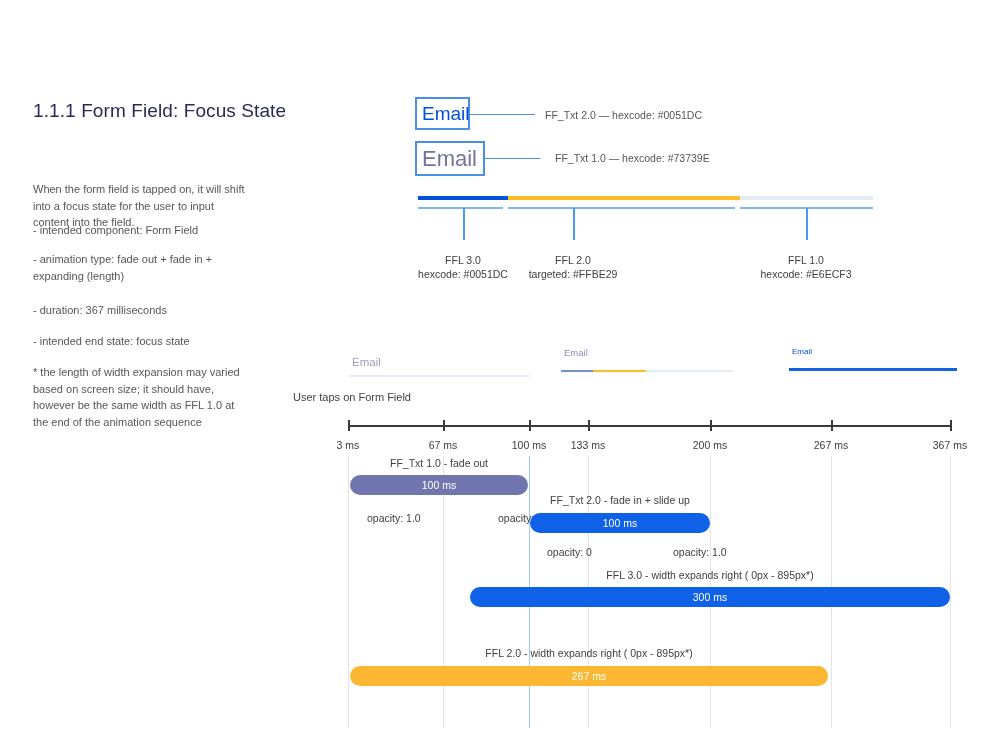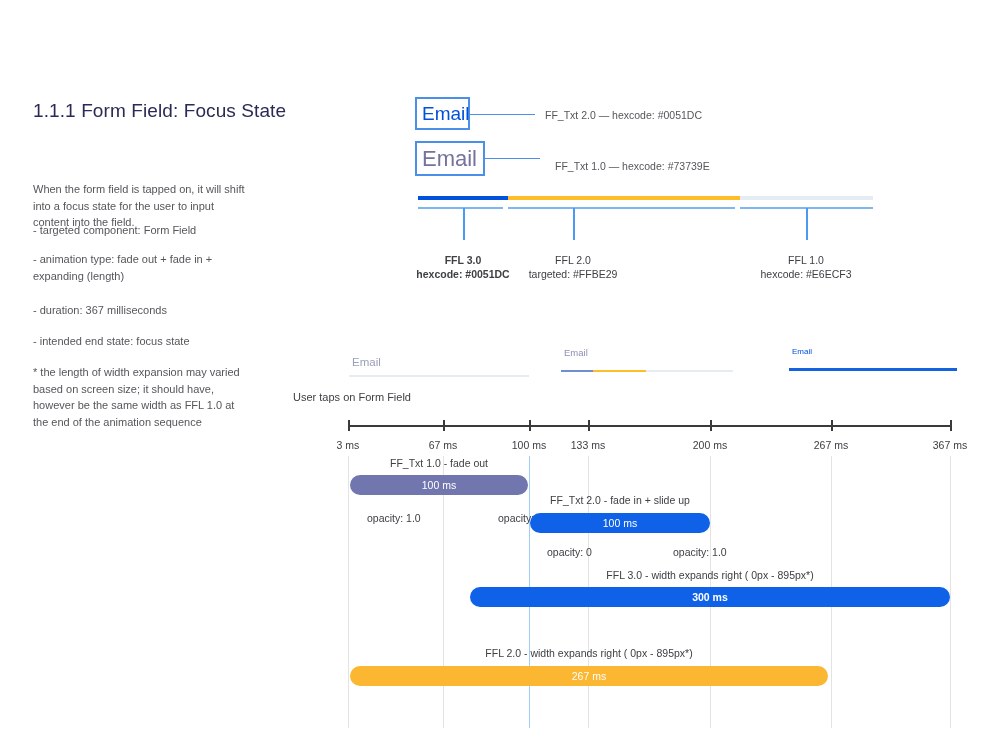--- a/index.html
+++ b/index.html
@@ -33,41 +33,41 @@
   }
   #email-box-2{left:415px;top:81px;width:55px;height:33px;}
   #email-box-1{left:415px;top:125px;width:70px;height:35px;}
   #email-text-2{font-size:19px;color:#0051DC;padding-left:5px;line-height:1;}
   #email-text-1{font-size:22px;color:#73739E;padding-left:5px;line-height:1;font-weight:300;}
   .leader{height:1px;background:#4a90e8;}
   #leader-2{left:470px;top:98px;width:65px;}
   #leader-1{left:485px;top:142px;width:55px;}
   .leader-label{font-size:10.5px;color:#55565a;white-space:nowrap;}
   #leader-label-2{left:545px;top:93px;}
-  #leader-label-1{left:555px;top:136px;margin-top:8px;}
+  #leader-label-1{left:555px;top:136px;}
 
   
   #scale-wrap{left:418px;top:180px;width:455px;height:6px;}
   .scale-seg{position:absolute;top:0;height:4px;}
   #scale-seg-3{left:0px;width:90px;background:#0051DC;}
   #scale-seg-2{left:90px;width:232px;background:#FFBE29;}
   #scale-seg-1{left:322px;width:133px;background:#E6ECF3;}
   .underline{position:absolute;top:11px;height:2px;background:#7eb6f0;}
   #under-3{left:0px;width:85px;}
   #under-2{left:90px;width:227px;}
   #under-1{left:322px;width:133px;}
   .drop{position:absolute;width:2px;background:#4a9af5;}
   #drop-3{left:45px;top:12px;height:32px;}
   #drop-2{left:155px;top:12px;height:32px;}
   #drop-1{left:388px;top:12px;height:32px;}
   .scale-caption{
     position:absolute;top:57px;font-size:10.5px;color:#3f4044;
     text-align:center;line-height:14px;white-space:nowrap;
   }
-  #cap-3{left:-45px;width:180px;font-weight:bold;}
+  #cap-3{left:-45px;width:180px;}
   #cap-2{left:65px;width:180px;}
   #cap-1{left:298px;width:180px;}
 
   
   .mock{position:absolute;}
   .mock-label{position:absolute;white-space:nowrap;}
   .mock-rule{position:absolute;height:2px;}
   .mock-rule-seg{position:absolute;top:0;height:2px;}
 
   #mock-1{left:349px;top:330px;width:180px;height:30px;}
@@ -122,21 +122,21 @@
   #title-ffl2{left:589px;top:631px;}
 </style>
 </head>
 <body>
 
 <div class="stage">
 
   <div class="abs" id="page-title">1.1.1 Form Field: Focus State</div>
 
   <div class="abs body-para" id="para-intro">When the form field is tapped on, it will shift into a focus state for the user to input content into the field.</div>
-  <div class="abs body-para" id="para-component">- targeted component: Form Field</div>
+  <div class="abs body-para" id="para-component">- intended component: Form Field</div>
   <div class="abs body-para" id="para-animtype">- animation type: fade out + fade in + expanding (length)</div>
   <div class="abs body-para" id="para-duration">- duration: 367 milliseconds</div>
   <div class="abs body-para" id="para-endstate">- intended end state: focus state</div>
   <div class="abs body-para" id="para-note">* the length of width expansion may varied based on screen size; it should have, however be the same width as FFL 1.0 at the end of the animation sequence</div>
 
   <div class="abs email-box" id="email-box-2">
     <span id="email-text-2" style="color: rgb(0, 81, 220);">Email</span>
   </div>
   <div class="abs leader" id="leader-2"></div>
   <div class="abs leader-label" id="leader-label-2">FF_Txt 2.0 — hexcode: #0051DC</div>
@@ -229,21 +229,21 @@
   <div class="opacity-note" id="op-ffTxt1-end">opacity: 0</div>
 
   <div class="bar-title" id="title-ffTxt2">FF_Txt 2.0 - fade in + slide up</div>
   <div class="bar" id="bar-ffTxt2" style="background: rgb(15, 98, 232);">
     <span>100 ms</span>
   </div>
   <div class="opacity-note" id="op-ffTxt2-start">opacity: 0</div>
   <div class="opacity-note" id="op-ffTxt2-end">opacity: 1.0</div>
 
   <div class="bar-title" id="title-ffl3">FFL 3.0 - width expands right ( 0px - 895px*)</div>
-  <div class="bar" id="bar-ffl3" style="background: rgb(15, 98, 232); font-weight: bold;">
+  <div class="bar" id="bar-ffl3" style="background: rgb(15, 98, 232);">
     <span>300 ms</span>
   </div>
 
   <div class="bar-title" id="title-ffl2">FFL 2.0 - width expands right ( 0px - 895px*)</div>
   <div class="bar" id="bar-ffl2" style="background: rgb(251, 183, 49);">
     <span>267 ms</span>
   </div>
 
 </div>
 

